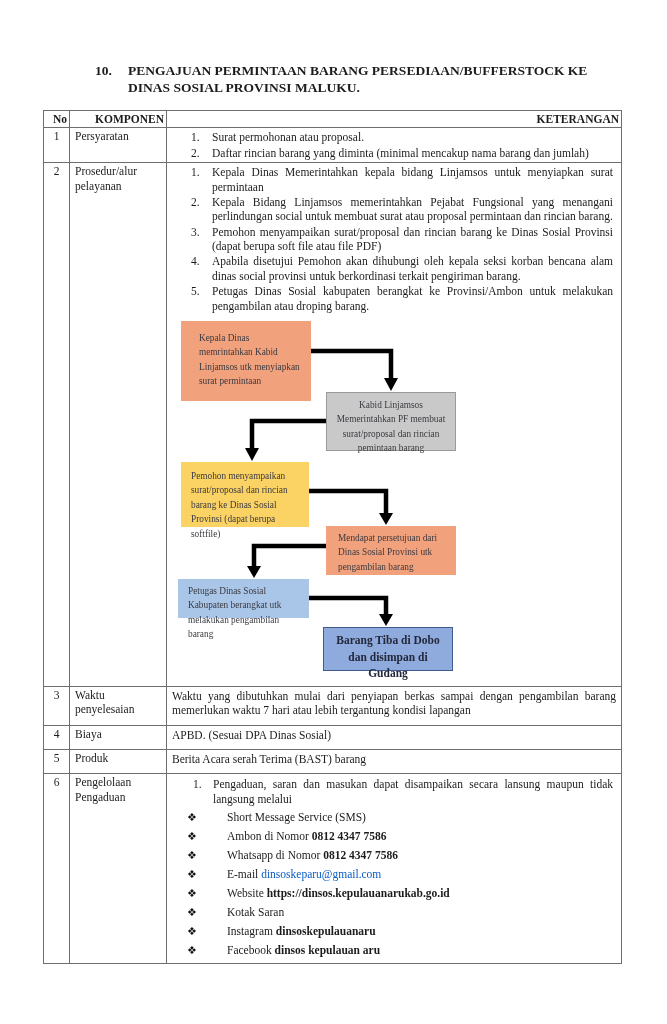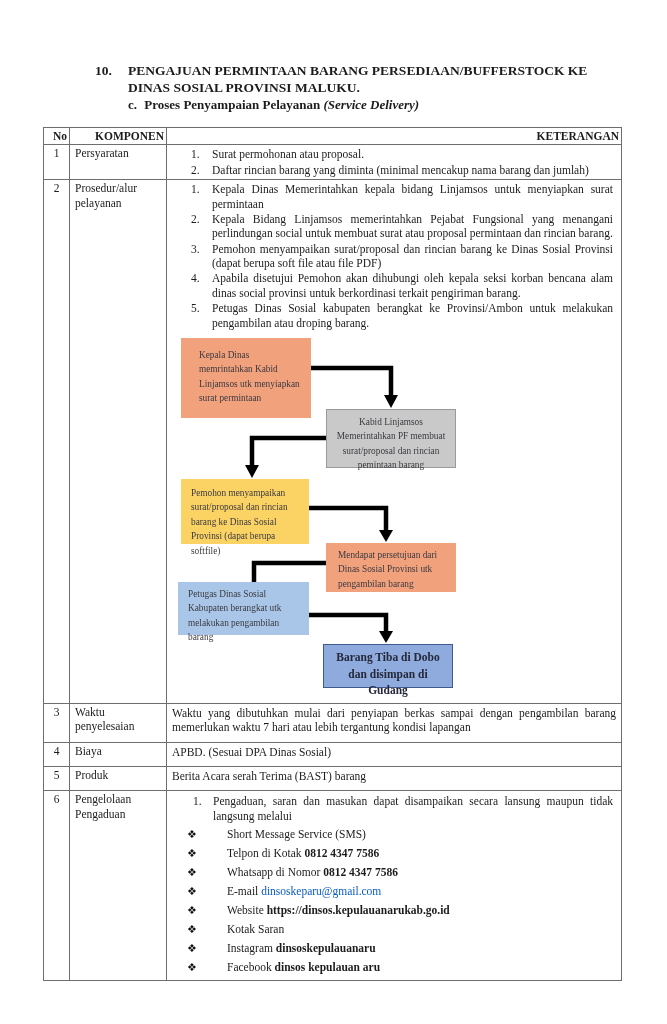--- a/index.html
+++ b/index.html
@@ -35,21 +35,21 @@
   
   .flowchart { position:relative; width:447px; height:362px; margin:6px 0 4px 0; }
   .flow-svg { position:absolute; left:0; top:0; }
   .fbox {
     position:absolute; font-size:9.3px; line-height:1.55; color:#3a3a40;
   }
   .fb1 { left:10px;  top:2px;   width:130px; height:80px; padding:10px 8px 0 18px; }
   .fb2 { left:155px; top:73px;  width:130px; height:59px; padding:5px 6px 0; text-align:center; border:1px solid #9a9a9a; }
   .fb3 { left:10px;  top:143px; width:128px; height:65px; padding:7px 4px 0 10px; }
   .fb4 { left:155px; top:207px; width:130px; height:49px; padding:5px 4px 0 12px; }
-  .fb5 { left:7px;   top:246px; width:131px; height:53px; padding:5px 4px 0 10px; }
+  .fb5 { left:7px;   top:260px; width:131px; height:39px; padding:5px 4px 0 10px; }
   .fb6 { left:152px; top:308px; width:130px; height:44px; padding:4px 4px 0; text-align:center;
          font-weight:bold; font-size:11.5px; line-height:1.45; color:#23283a; border:1.5px solid #41598c; }
   
   .intro-list { list-style:none; counter-reset:m; margin:2px 0 4px 14px; padding:0 4px 0 28px; }
   .intro-list > li { counter-increment:m; position:relative; padding-left:0; }
   .intro-list > li::before { content:counter(m) "."; position:absolute; left:-20px; }
   ul.diamonds { list-style:none; margin:4px 0 2px 16px; padding:0; }
   ul.diamonds li { position:relative; padding-left:40px; margin-bottom:4px; line-height:1.3; }
   .diamond { position:absolute; left:0; width:20px; font-size:11px; color:#111; }
   .email-link { color:#0a5bc4; cursor:pointer; }
@@ -59,25 +59,20 @@
 <body>
 
 <div class="page">
 
   <div class="doc-heading">
     <span class="h-num">10.</span>
     <div class="h-text">
       <div class="h-main">
         <span>PENGAJUAN PERMINTAAN BARANG PERSEDIAAN/BUFFERSTOCK KE</span><br>
         <span>DINAS SOSIAL PROVINSI MALUKU.</span>
-      </div>
-      <div class="h-sub">
-        <span class="h-sub-letter">c.</span>
-        <span>Proses Penyampaian Pelayanan</span>
-        <span class="h-sub-italic">(Service Delivery)</span>
       </div>
     </div>
   </div>
 
   <table class="svc">
     <colgroup>
         <col class="c-no">
         <col class="c-komp">
         <col class="c-ket">
       </colgroup>
@@ -173,21 +168,21 @@
       <td class="komp-cell">Pengelolaan Pengaduan</td>
       <td class="ket-cell">
         <ol class="intro-list justify">
           <li>Pengaduan, saran dan masukan dapat disampaikan secara lansung maupun tidak langsung melalui</li>
         </ol>
         <ul class="diamonds">
           <li>
             <span class="diamond">❖</span><span>Short Message Service (SMS)</span><strong></strong>
           </li>
           <li>
-            <span class="diamond">❖</span><span>Telpon di Kotak </span><strong>0812 4347 7586</strong>
+            <span class="diamond">❖</span><span>Ambon di Nomor </span><strong>0812 4347 7586</strong>
           </li>
           <li>
             <span class="diamond">❖</span><span>Whatsapp di Nomor </span><strong>0812 4347 7586</strong>
           </li>
           <li>
             <span class="diamond">❖</span><span>E-mail </span><a class="email-link">dinsoskeparu@gmail.com</a>
           </li>
           <li>
             <span class="diamond">❖</span><span>Website </span><strong>https://dinsos.kepulauanarukab.go.id</strong>
           </li>

